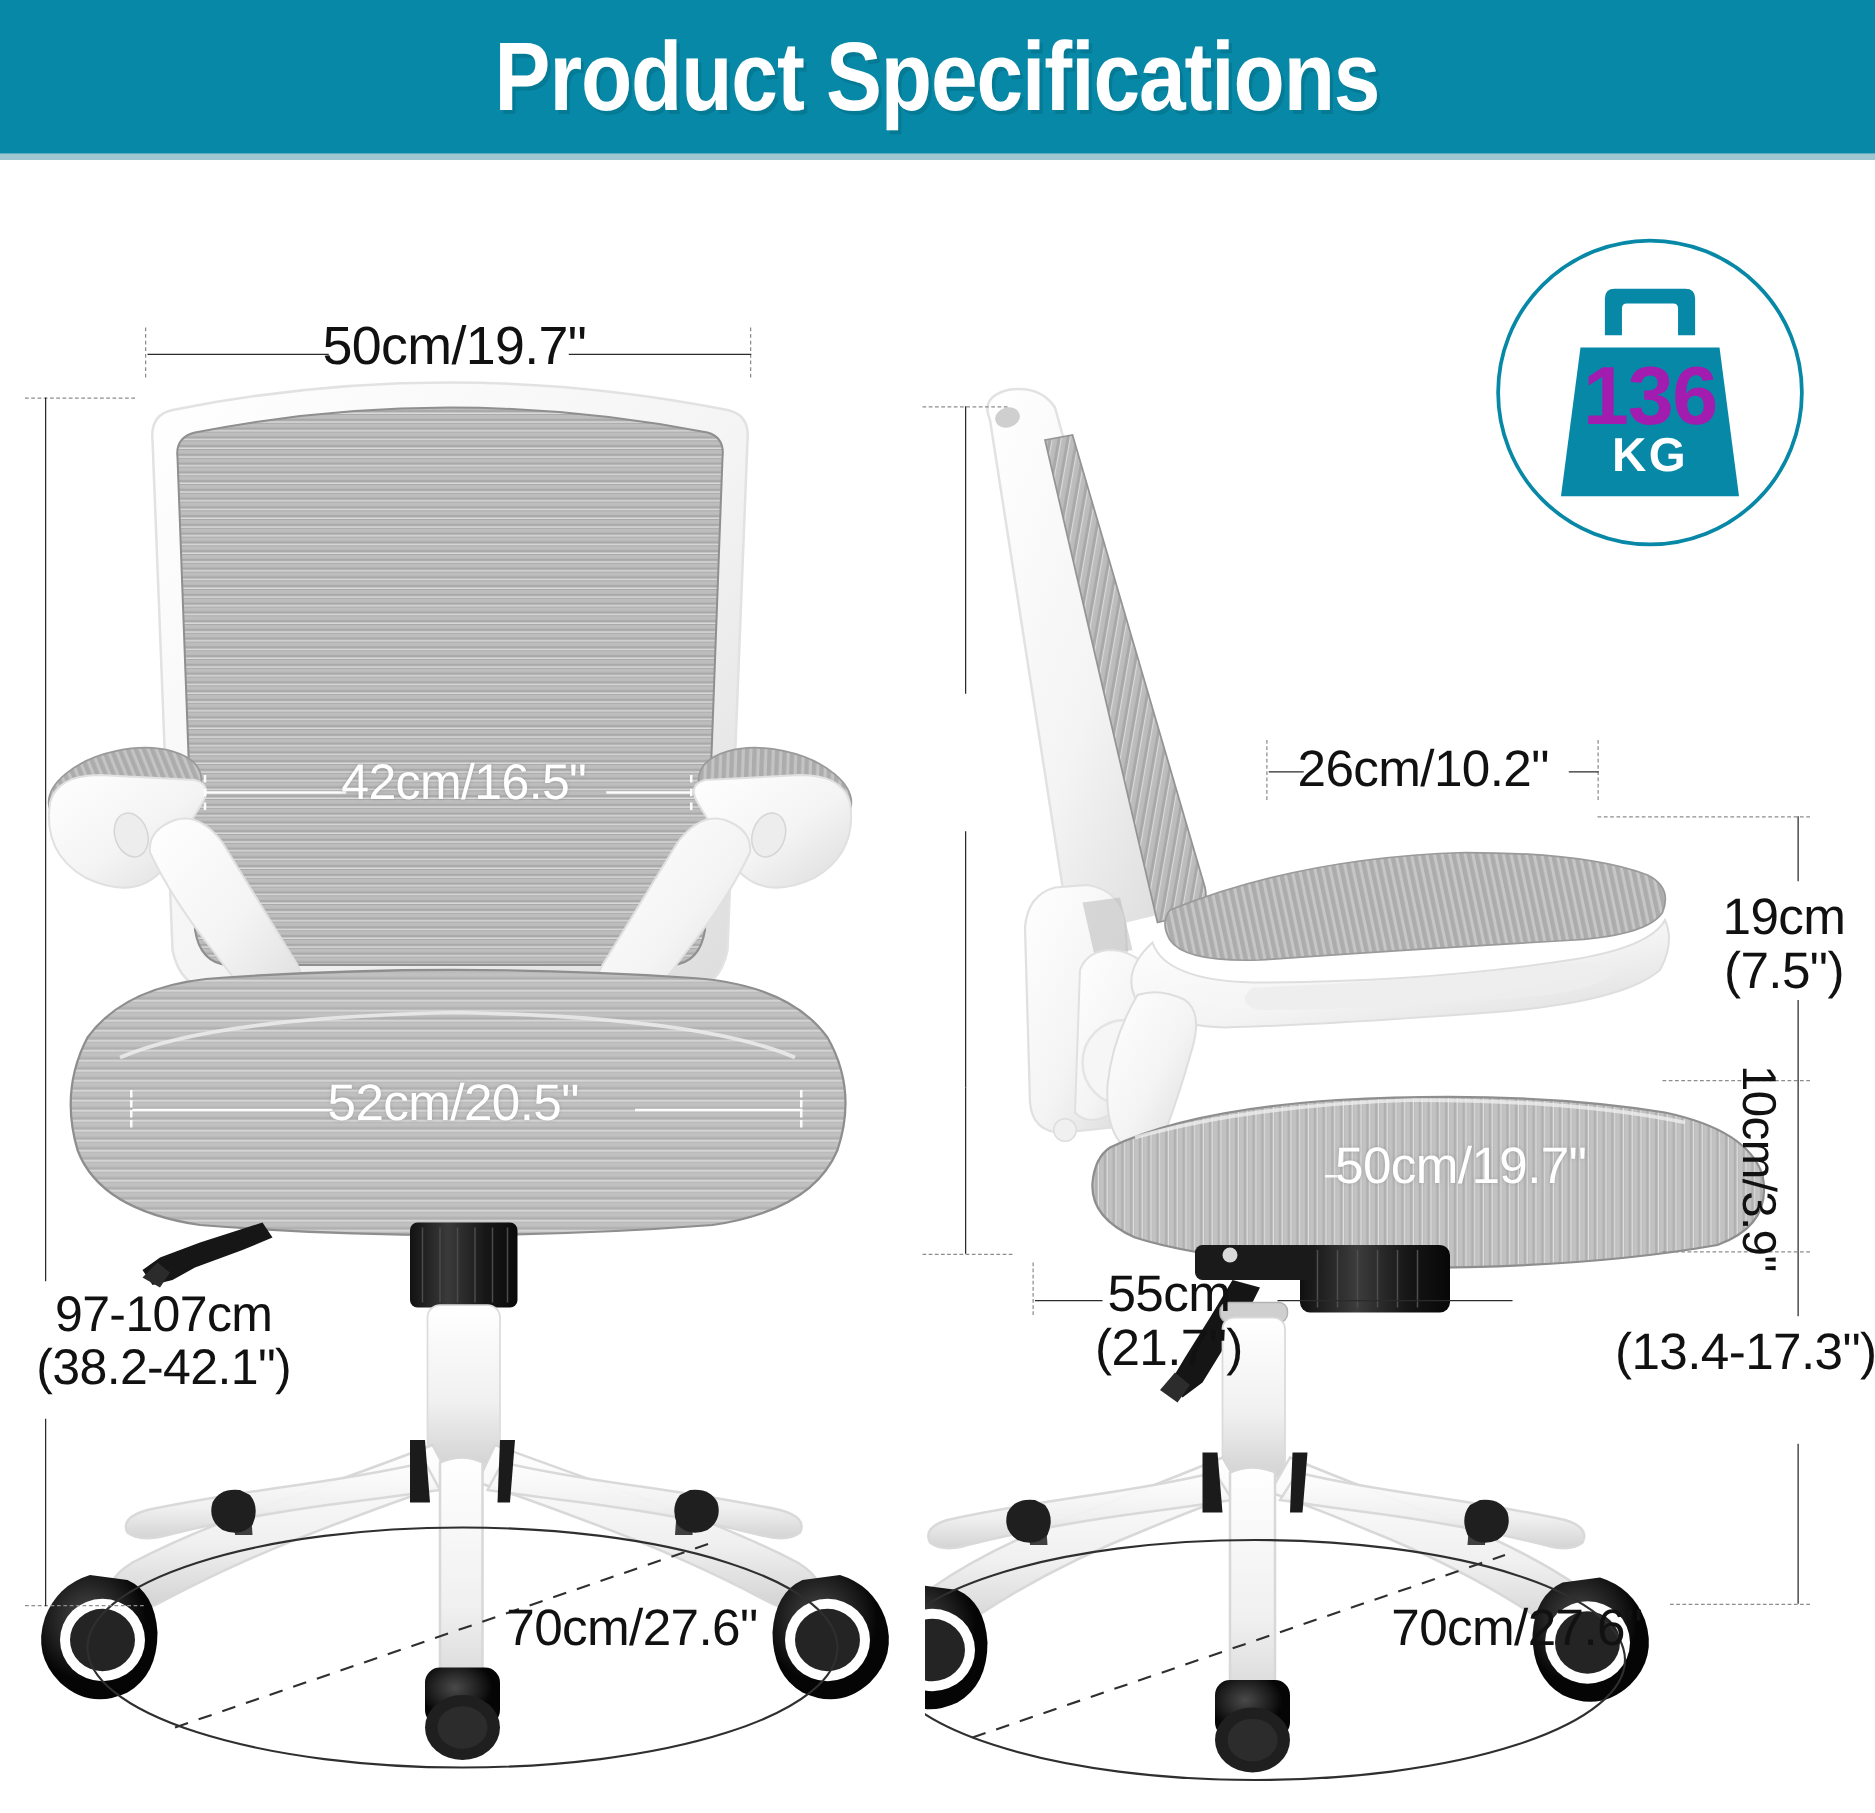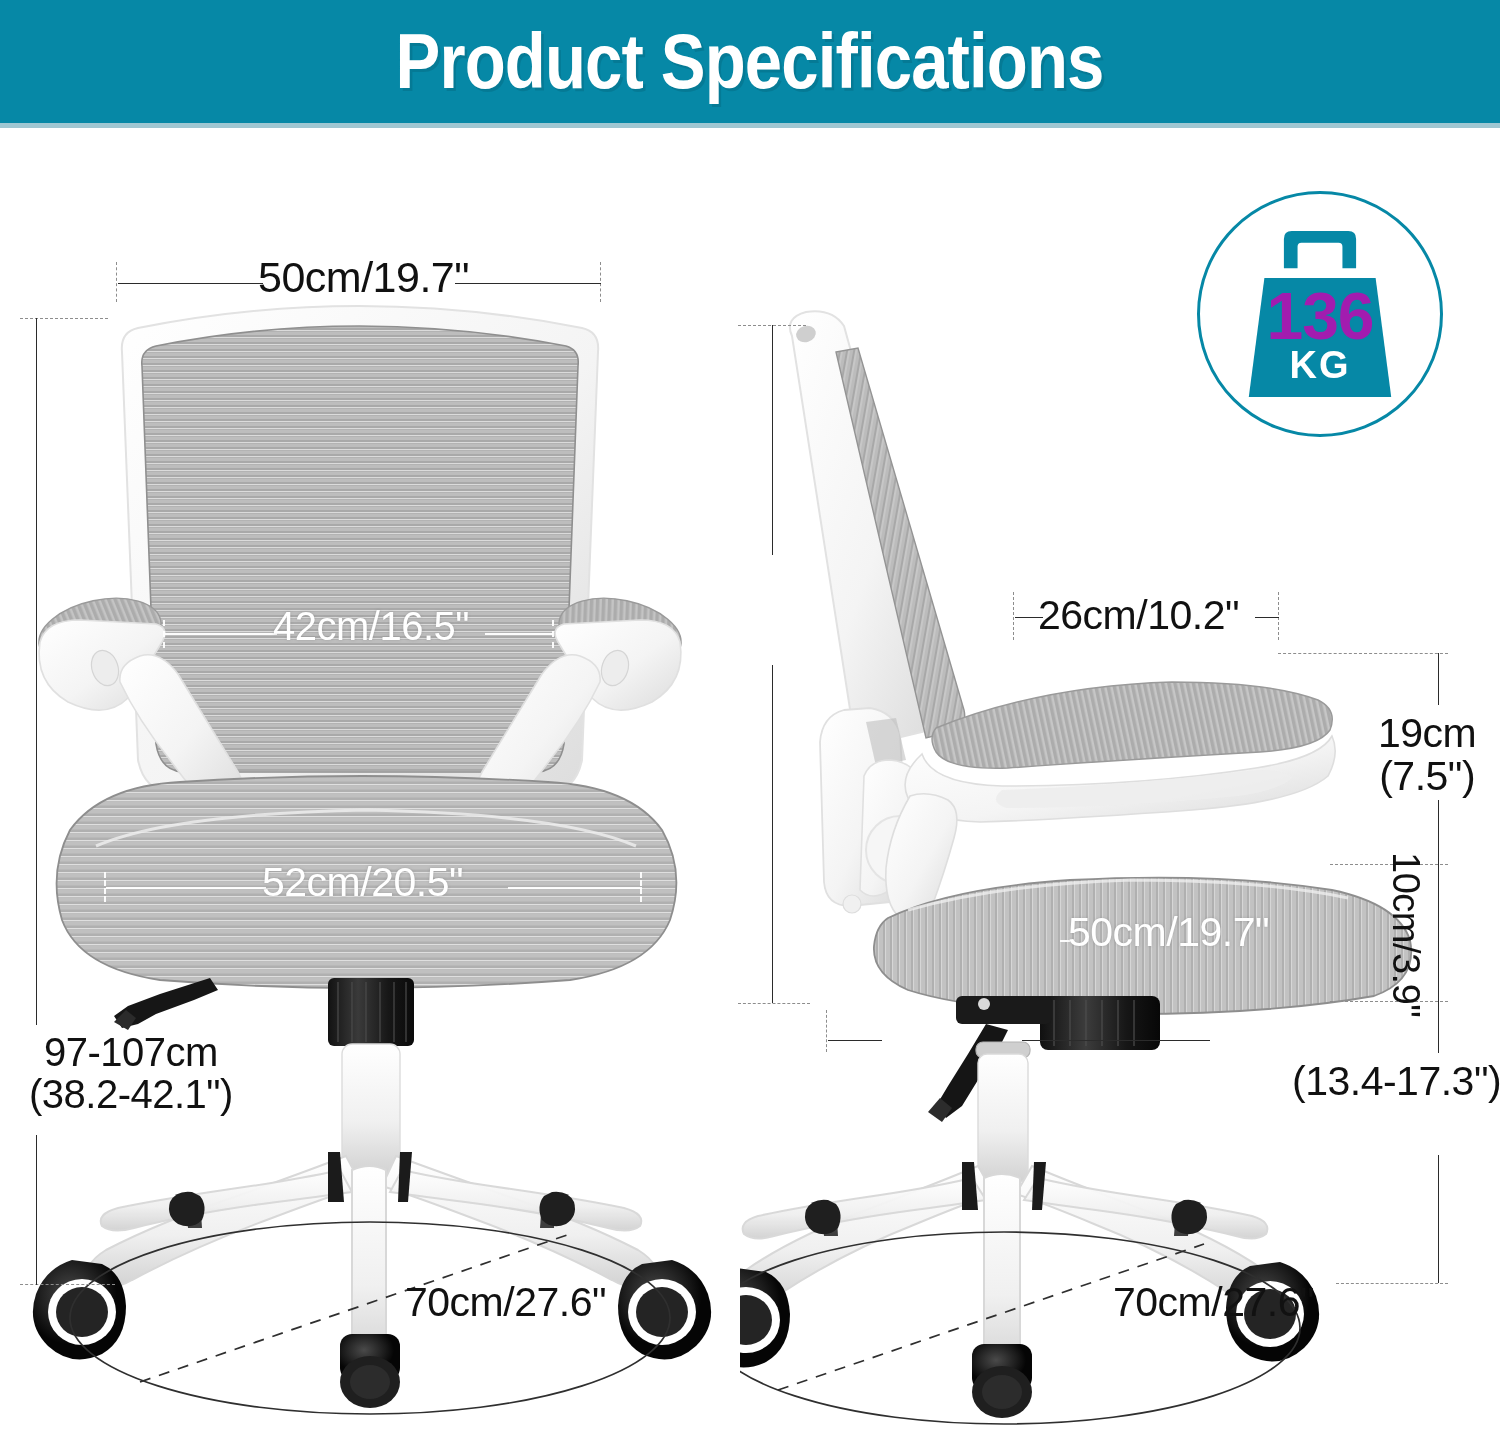--- a/index.html
+++ b/index.html
@@ -405,20 +405,24 @@
   <div class="solidline v" style="left:1438px; top:864px; height:137px;"></div>
   <div class="dashline h" style="left:1330px; top:1001px; width:118px;"></div>
   <div class="dim" style="left:1425px; top:852px; font-size:38px; transform-origin:left top; transform:rotate(90deg);">10cm/3.9"</div>
 
   <div class="solidline wh" style="left:1060px; top:940px; width:10px;"></div>
   <div class="dim white" style="left:1068px; top:911px; font-size:41px;">50cm/19.7"</div>
 
   <div class="tick" style="left:826px; top:1010px; height:42px;"></div>
   <div class="solidline h" style="left:828px; top:1040px; width:54px;"></div>
   <div class="solidline h" style="left:1022px; top:1040px; width:188px;"></div>
+  <div class="dim two" style="left:876px; top:1014px; font-size:41px;">
+    <div>55cm</div>
+    <div>(21.7")</div>
+  </div>
 
   <div class="solidline v" style="left:1438px; top:1001px; height:52px;"></div>
   <div class="dim two" style="left:1292px; top:1060px; font-size:41px;">
     <div>(13.4-17.3")</div>
   </div>
   <div class="solidline v" style="left:1438px; top:1155px; height:128px;"></div>
   <div class="dashline h" style="left:1336px; top:1283px; width:112px;"></div>
 
   <div class="dim" style="left:1113px; top:1281px; font-size:41px;">70cm/27.6"</div>
 

